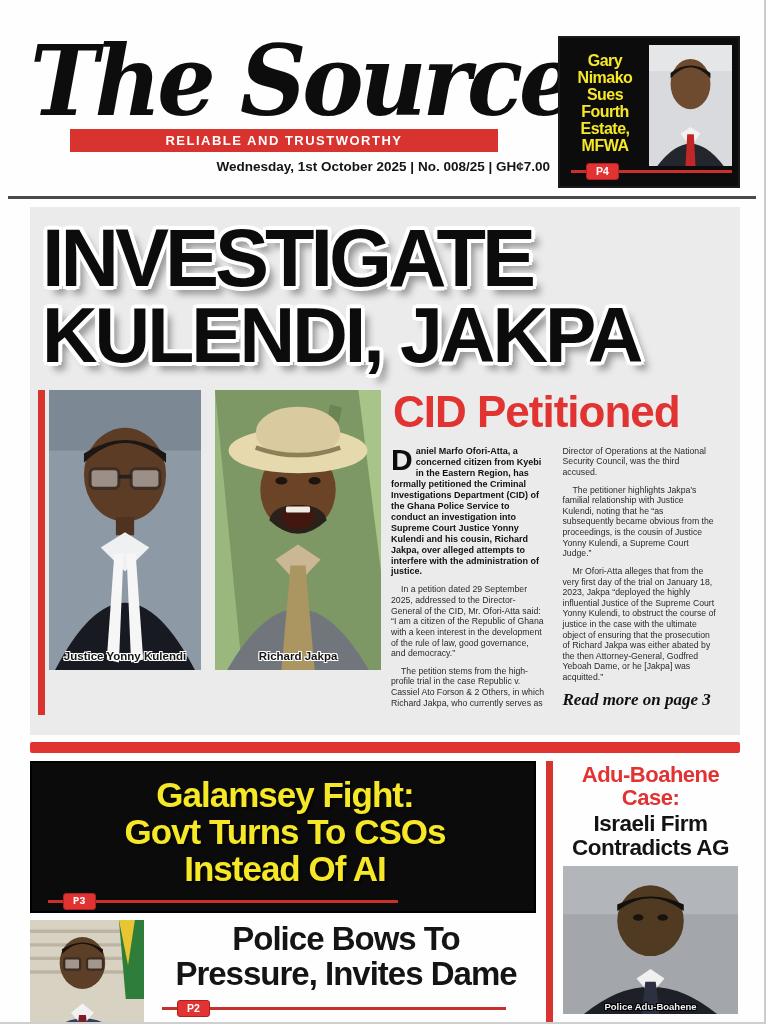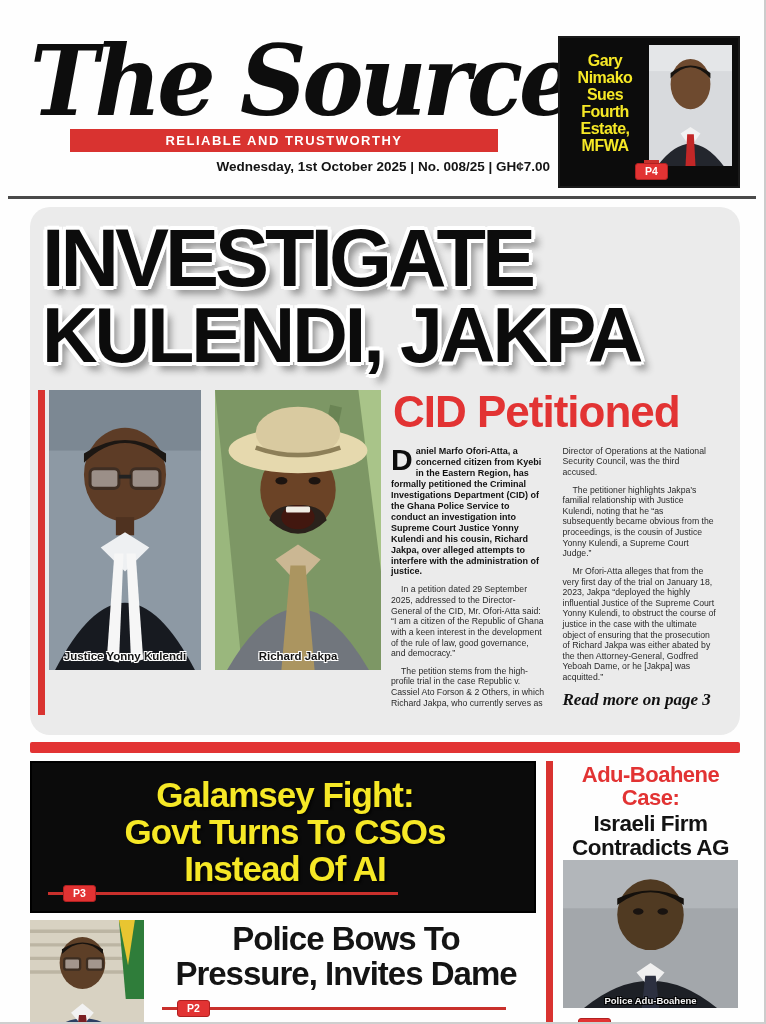--- a/index.html
+++ b/index.html
@@ -30,37 +30,37 @@
   
   .nimako-box {
     width:182px; height:152px; background:#0c0c0c; border:2px solid #1a1a1a;
     position:relative; padding:7px 6px 20px 6px; display:flex; gap:5px;
   }
   .nimako-text {
     width:78px; color:#f6e826; font-weight:800; font-size:16px;
     line-height:1.06; text-align:center; padding-top:8px; letter-spacing:-0.5px;
   }
   .nimako-photo { flex:1; position:relative; overflow:hidden; }
-  .nimako-box .pageref { position:absolute; left:11px; right:6px; bottom:6px;flex-direction:column; }
+  .nimako-box .pageref { position:absolute; left:11px; right:6px; bottom:6px; }
 
   .divider { margin:8px 8px 0 8px; border-top:3px solid #4a4a4a; }
 
   
   .pageref { display:flex; align-items:center; }
   .pageref .seg { width:15px; height:3px; background:#c9302c; }
   .pageref .badge {
     background:#e23333; border:1px solid #b02020; color:#ffffff;
     font-size:10.5px; font-weight:bold; padding:1px 9px 2px; border-radius:3px;
   }
   .pageref .line { flex:1; height:3px; background:#c9302c; }
 
   
   .main-story {
     margin:8px 24px 0 30px; background:#ebebeb; padding:12px 24px 12px 8px;
-    position:relative; height:528px;border-radius:20px;
+    position:relative; height:528px;
   }
   .big-headline { color:#0c0c0c; font-weight:900; letter-spacing:-4px; line-height:0.98; padding-left:4px; }
   .big-headline .hl {
     display:block; white-space:nowrap;
     text-shadow:
       -3px -3px 0 #ffffff, 3px -3px 0 #ffffff, -3px 3px 0 #ffffff, 3px 3px 0 #ffffff,
       0 -4px 0 #ffffff, 0 4px 0 #ffffff, -4px 0 0 #ffffff, 4px 0 0 #ffffff,
       7px 8px 7px rgba(40,40,40,0.45);
   }
   .hl1 { font-size:81px; }
@@ -103,40 +103,40 @@
     background:#0b0b0b; border:2px solid #000; height:152px;
     position:relative; display:flex; padding:6px 6px 6px 10px;
   }
   .g-text {
     flex:1; color:#f6e826; font-weight:800; font-size:35px; letter-spacing:-1px;
     line-height:1.05; text-align:center; padding-top:8px;
     text-shadow:2px 2px 2px rgba(0,0,0,0.6);
   }
   .g-text span { display:block; }
   .g-photo { width:98px; height:132px; position:relative; overflow:hidden; margin-top:2px; }
-  .galamsey .pageref { position:absolute; left:16px; bottom:9px; width:350px; }
+  .galamsey .pageref { position:absolute; left:16px; bottom:1px; width:350px;font-family:Liberation Mono, monospace; }
   .caption-light {
     position:absolute; bottom:2px; left:0; right:0; text-align:center;
     font-size:9.5px; font-weight:bold; color:#f3f3f3;
     text-shadow:-1px -1px 0 #000, 1px -1px 0 #000, -1px 1px 0 #000, 1px 1px 0 #000;
   }
 
   .police { display:flex; gap:12px; margin-top:7px; align-items:flex-start; }
   .p-photo { width:114px; height:122px; position:relative; overflow:hidden; }
   .p-main { flex:1; padding-top:2px; }
   .police-headline {
     text-align:center; font-size:33px; font-weight:900; letter-spacing:-1px;
     color:#141414; line-height:1.06;
   }
   .police-headline span { display:block; }
   .police .pageref { margin:8px 30px 0 6px; }
 
   .bottom-right { width:194px; border-left:7px solid #d93330; padding:2px 0 0 8px; }
   .ab-red { color:#e23333; font-weight:800; font-size:22px; line-height:1.05; text-align:center; letter-spacing:-0.5px; }
-  .ab-black { color:#131313; font-weight:800; font-size:22.5px; line-height:1.05; text-align:center; letter-spacing:-0.5px; margin:3px 0 1px; }
+  .ab-black { color:#131313; font-weight:800; font-size:22.5px; line-height:1.05; text-align:center; letter-spacing:-0.5px; margin:3px 0 7px; }
   .ab-photo { height:148px; position:relative; overflow:hidden; margin:0 2px; }
   .bottom-right .pageref { margin:10px 2px 0 2px; }
 
   svg { display:block; width:100%; height:100%; }
 </style>
 </head>
 <body>
 
 <div class="page">
 

